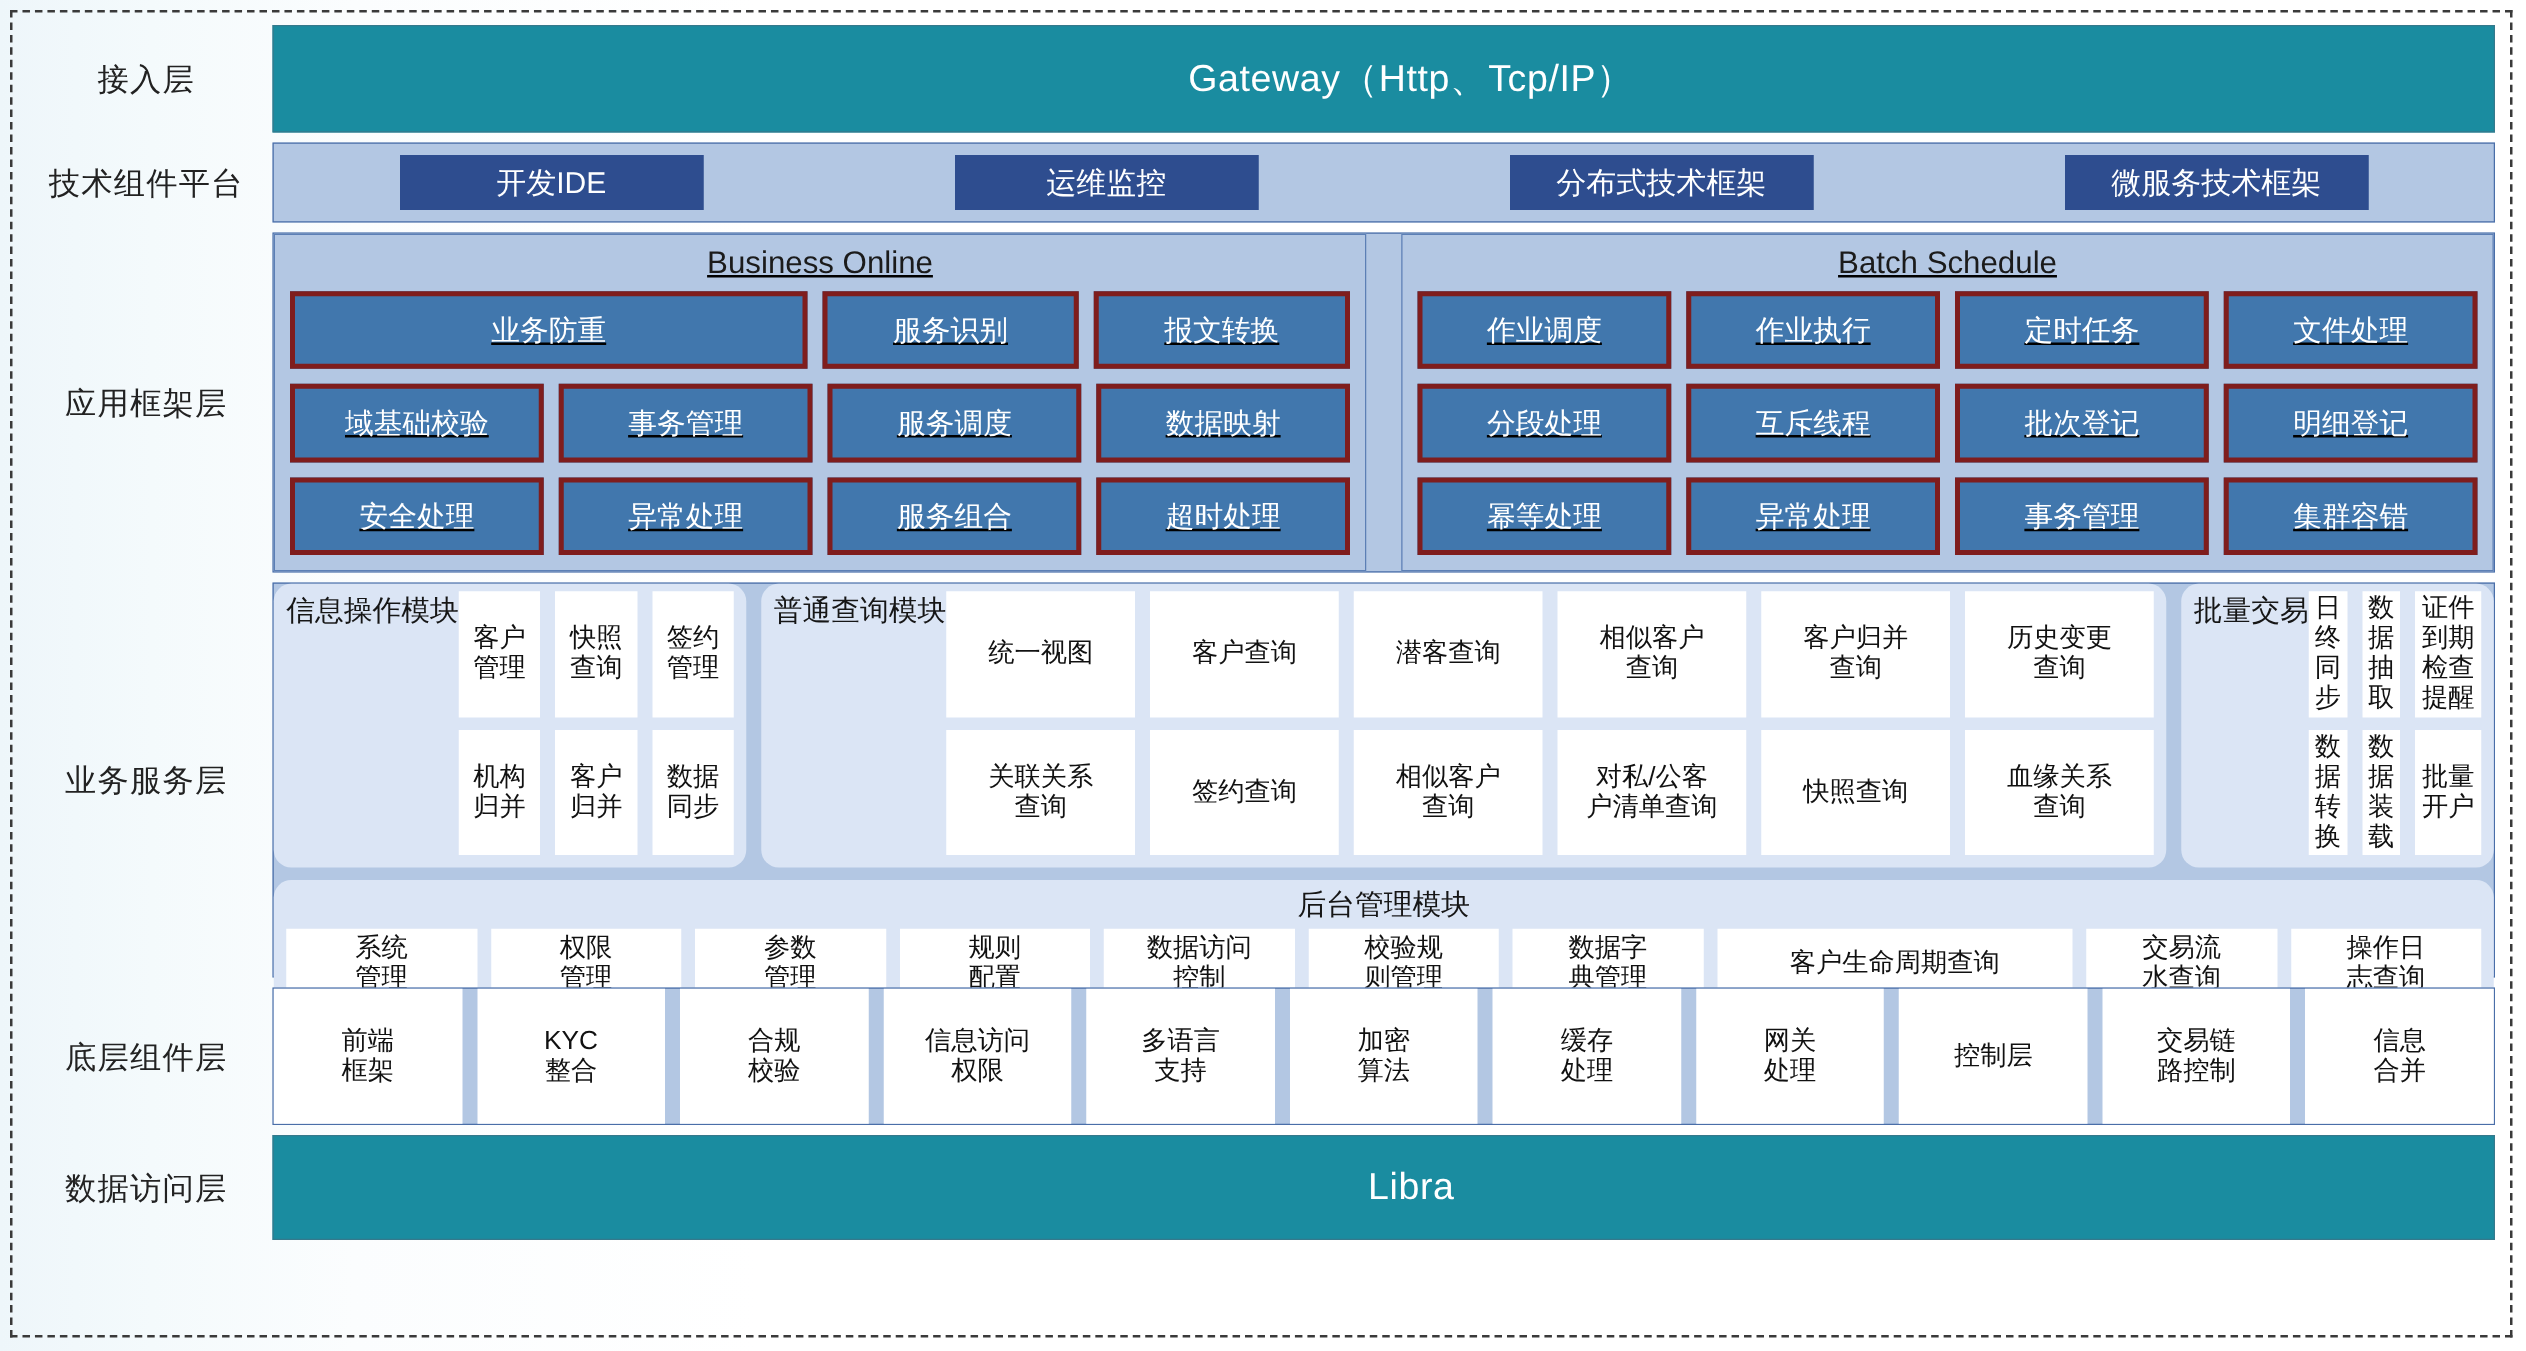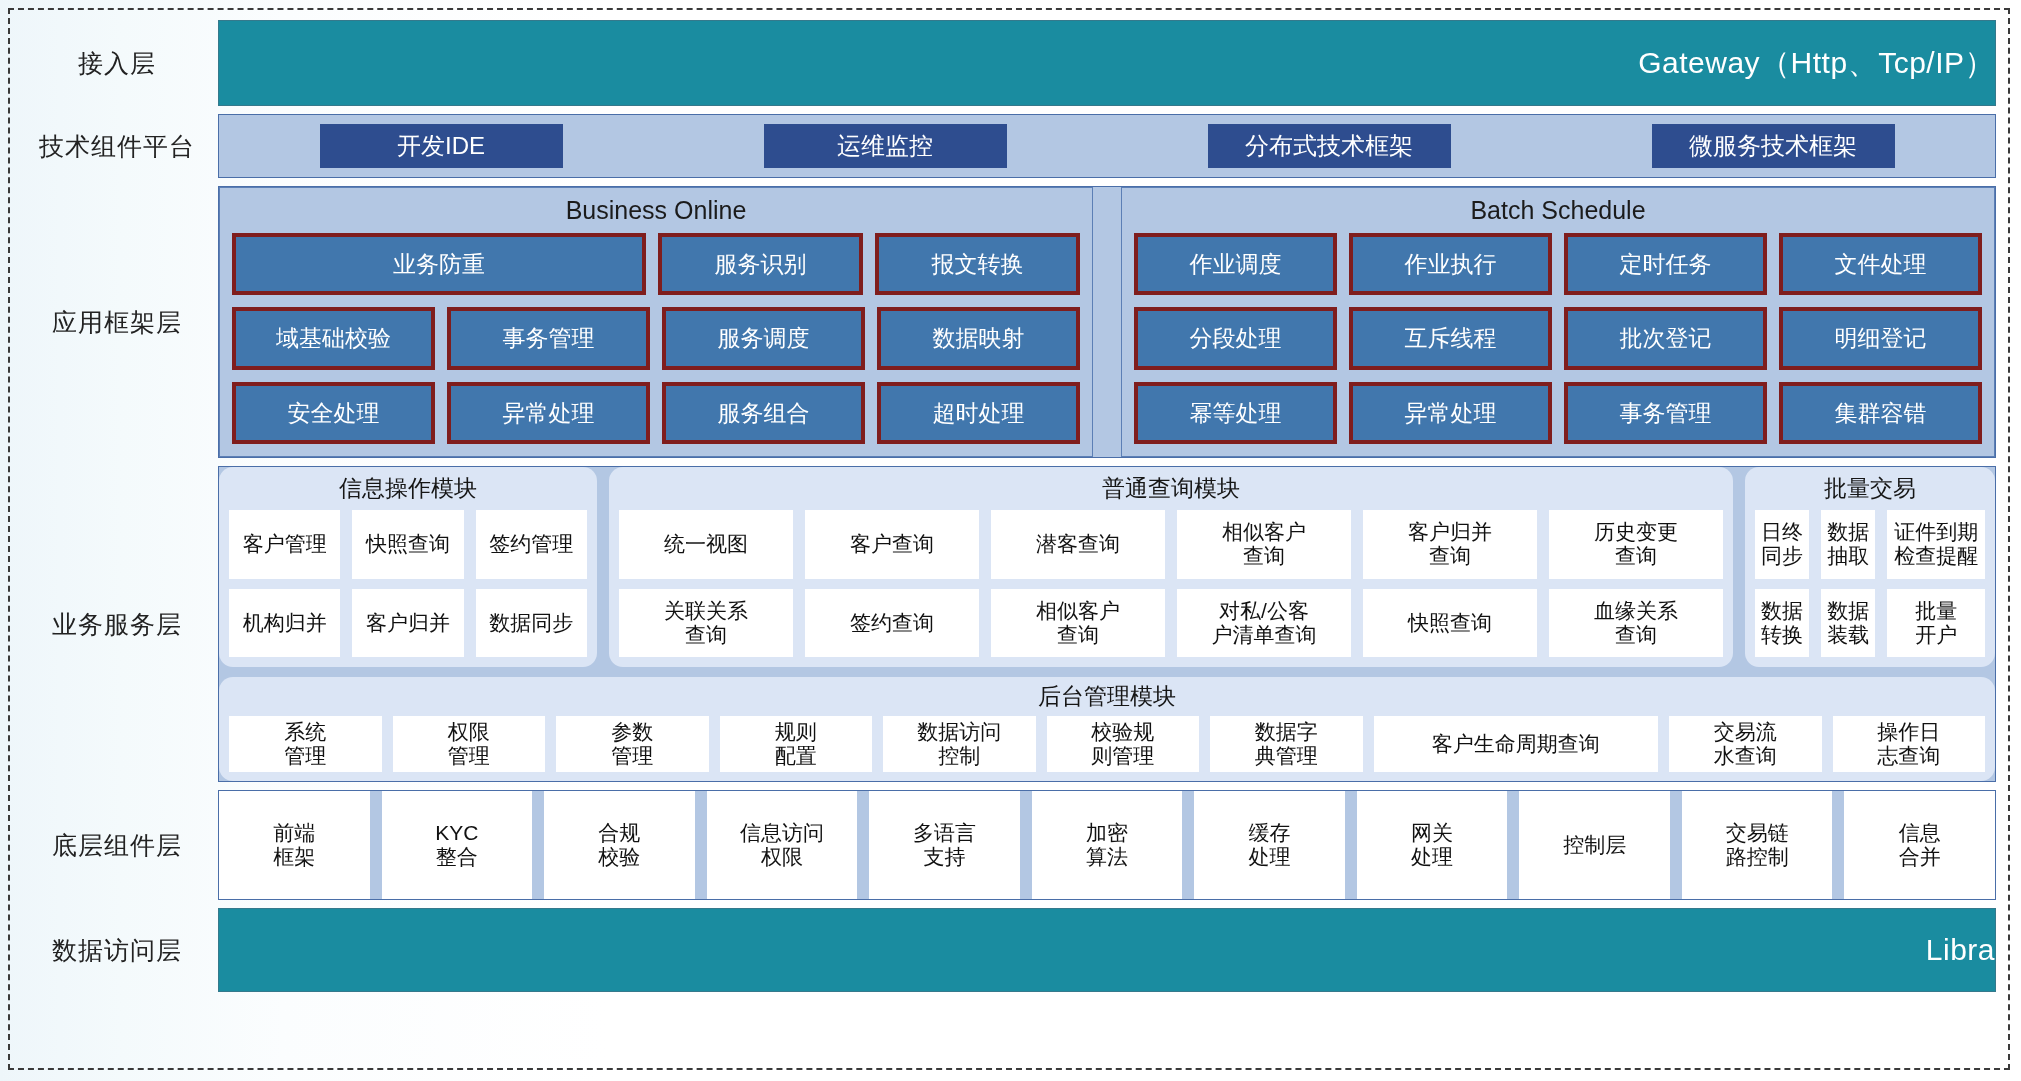--- a/index.html
+++ b/index.html
@@ -35,21 +35,21 @@
   .layer-label {
     display: flex; align-items: center; justify-content: center;
     font-size: 25px; color: #222; letter-spacing: 1px;
     white-space: nowrap;
   }
 
   
   .teal-bar {
     background: #1a8ca0;
     border: 1px solid #35798c;
-    display: flex; align-items: center; justify-content: flex-end;
+    display: flex; align-items: center; justify-content: center;
     color: #ffffff; font-size: 30px; letter-spacing: .5px; padding-left: 44px;
   }
 
   
   .panel {
     background: #b3c7e3;
     border: 1px solid #4a6ea8;
     display: flex;
   }
 
@@ -58,21 +58,21 @@
   .navy-chip {
     background: #2e4d8f;
     color: #ffffff;
     font-size: 24px;
     display: flex; align-items: center; justify-content: center;
     height: 44px;
     width: 243px;
   }
 
   
-  .appfw-wrap { display: flex; gap: 28px; width: 100%; }
+  .appfw-wrap { display: flex; gap: 28px; width: 100%; text-decoration: underline; }
   .group {
     background: #b3c7e3;
     border: 1px solid #5c7fb5;
     flex: 1;
     display: flex; flex-direction: column;
     padding: 8px 12px 12px 12px;
   }
   .group-title {
     text-align: center; font-size: 25px; color: #1b1b1b;
     margin-bottom: 8px; font-weight: 400;
@@ -89,21 +89,21 @@
     line-height: 1.15;
   }
   .blue-cell.wide2 { flex: 2.06; }
 
   
   .bsl { display: flex; flex-direction: column; gap: 10px; width: 100%; }
   .bsl-top { display: flex; gap: 12px; flex: 1; }
   .mod {
     background: #dbe5f5;
     border-radius: 14px;
-    display: flex; flex-direction: column;
+    display: flex; flex-direction: row;
     padding: 6px 10px 10px 10px;
   }
   .mod-title { text-align: center; font-size: 23px; color: #161616; margin-bottom: 6px; }
   .mod-rows { display: flex; flex-direction: column; gap: 10px; flex: 1; }
   .white-cell {
     background: #ffffff;
     color: #111111;
     font-size: 21px;
     display: flex; align-items: center; justify-content: center;
     text-align: center; flex: 1; line-height: 1.15;

